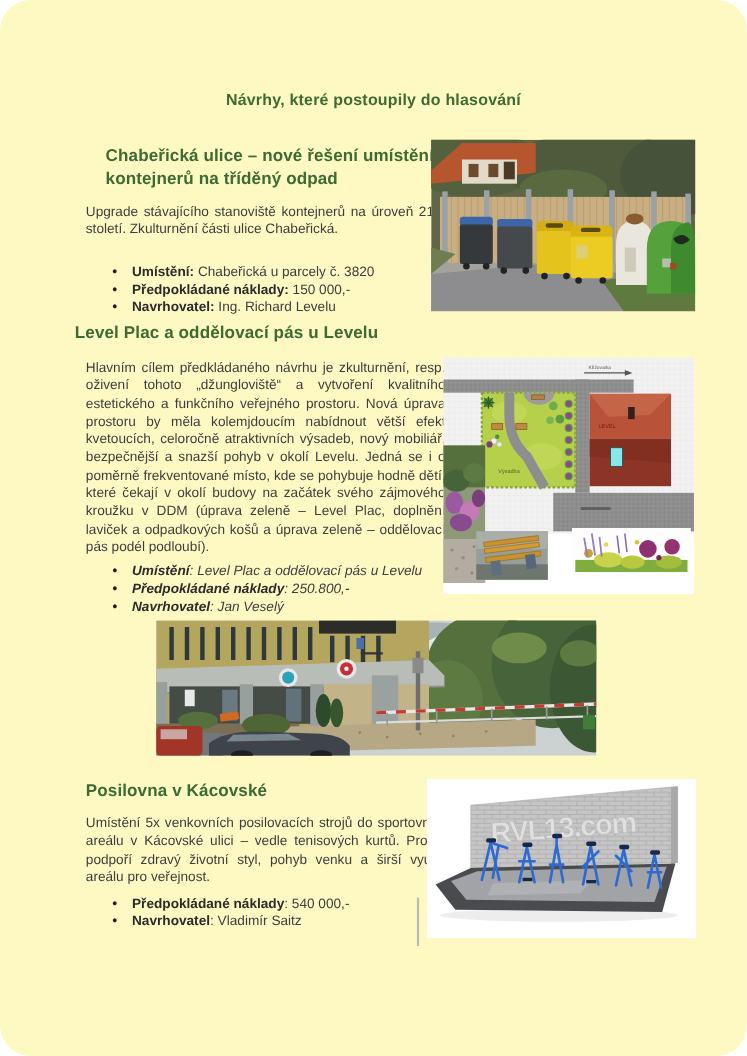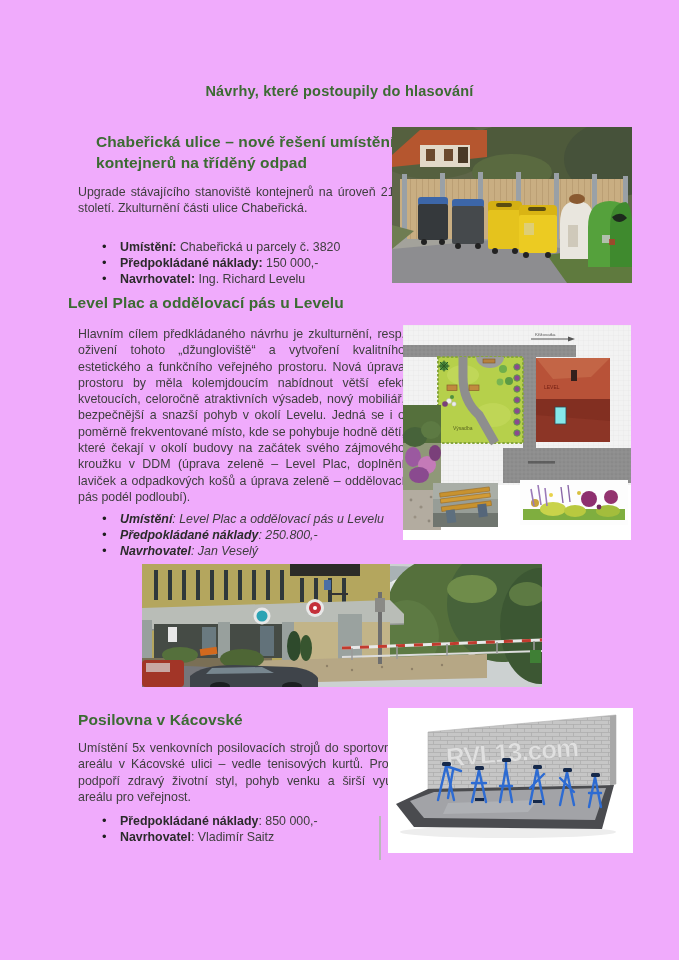--- a/index.html
+++ b/index.html
@@ -1,21 +1,22 @@
 <!DOCTYPE html>
 <html style="--green: #3c6b33; --body: #3e3e3e;"><head>
 <meta charset="utf-8">
 <style>
   :root { --green:#3c6b33; --body:#3e3e3e; }
   * { box-sizing:border-box; }
   html,body { margin:0; padding:0; background:#ffffff; }
   .page {
-    position:relative; width:679px; height:960px; background:#f0abfc;
+    position:relative; width:679px; height:960px; background:#fef9c3;
     font-family:"Liberation Sans","DejaVu Sans",sans-serif; overflow:hidden;
     color:var(--body);
+    border-radius:28px;
   }
   .doc-title {
     position:absolute; top:83px; left:0; width:679px; text-align:center;
     font-size:14.5px; font-weight:700; color:var(--green); letter-spacing:.2px;
   }
   .sec-heading {
     position:absolute; font-size:15.5px; font-weight:700; color:var(--green);
     line-height:21px; letter-spacing:.1px;
   }
   .body-text {
@@ -323,21 +324,21 @@
       <ellipse cx="78" cy="122" rx="10" ry="4" fill="#1d1f22"></ellipse>
       <ellipse cx="150" cy="122" rx="10" ry="4" fill="#1d1f22"></ellipse>
     </g>
   </svg>
 
   <div class="sec-heading" style="left:78px; top:709px; width:300px; white-space:nowrap;">Posilovna v Kácovské</div>
 
   <div class="body-text" style="left:78px; top:740px; width:330px;">Umístění 5x venkovních posilovacích strojů do sportovního areálu v Kácovské ulici – vedle tenisových kurtů. Projekt podpoří zdravý životní styl, pohyb venku a širší využití areálu pro veřejnost.</div>
 
   <ul class="bullets" style="left:99px; top:814px; width:300px;">
-    <li><b>Předpokládané náklady</b><span>: 850 000,-</span></li>
+    <li><b>Předpokládané náklady</b><span>: 540 000,-</span></li>
     <li><b>Navrhovatel</b><span>: Vladimír Saitz</span></li>
   </ul>
 
   <svg class="illus" style="left:388px; top:708px;" width="245" height="145" viewBox="0 0 245 145">
     <defs>
       <pattern id="r-brick" width="14" height="8" patternUnits="userSpaceOnUse">
         <rect width="14" height="8" fill="#c6c6c6"></rect>
         <rect width="14" height="0.8" y="0" fill="#aeaeae"></rect>
         <rect width="14" height="0.8" y="4" fill="#aeaeae"></rect>
         <rect width="0.8" height="4" x="3" y="0" fill="#aeaeae"></rect>

